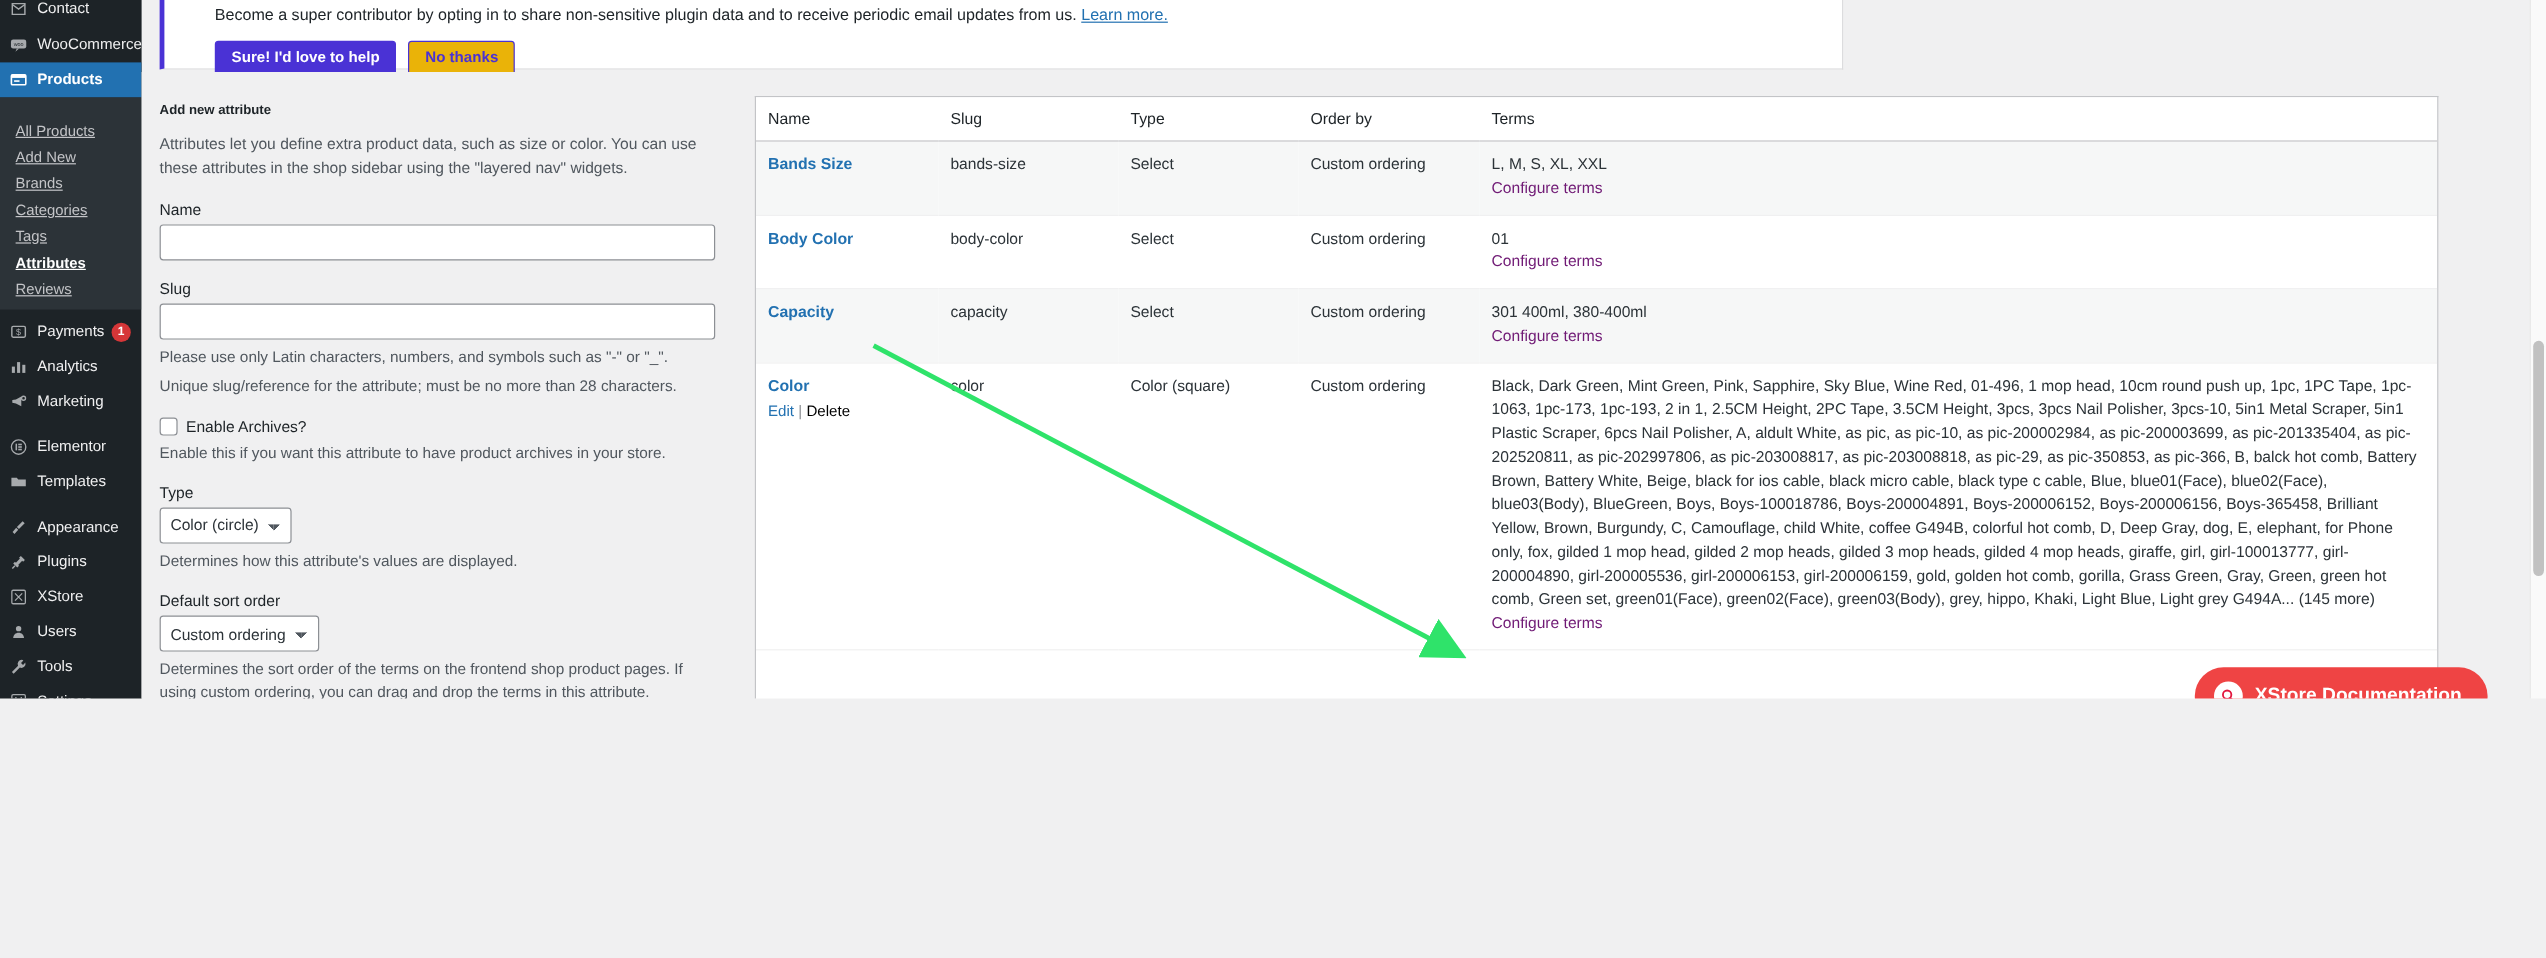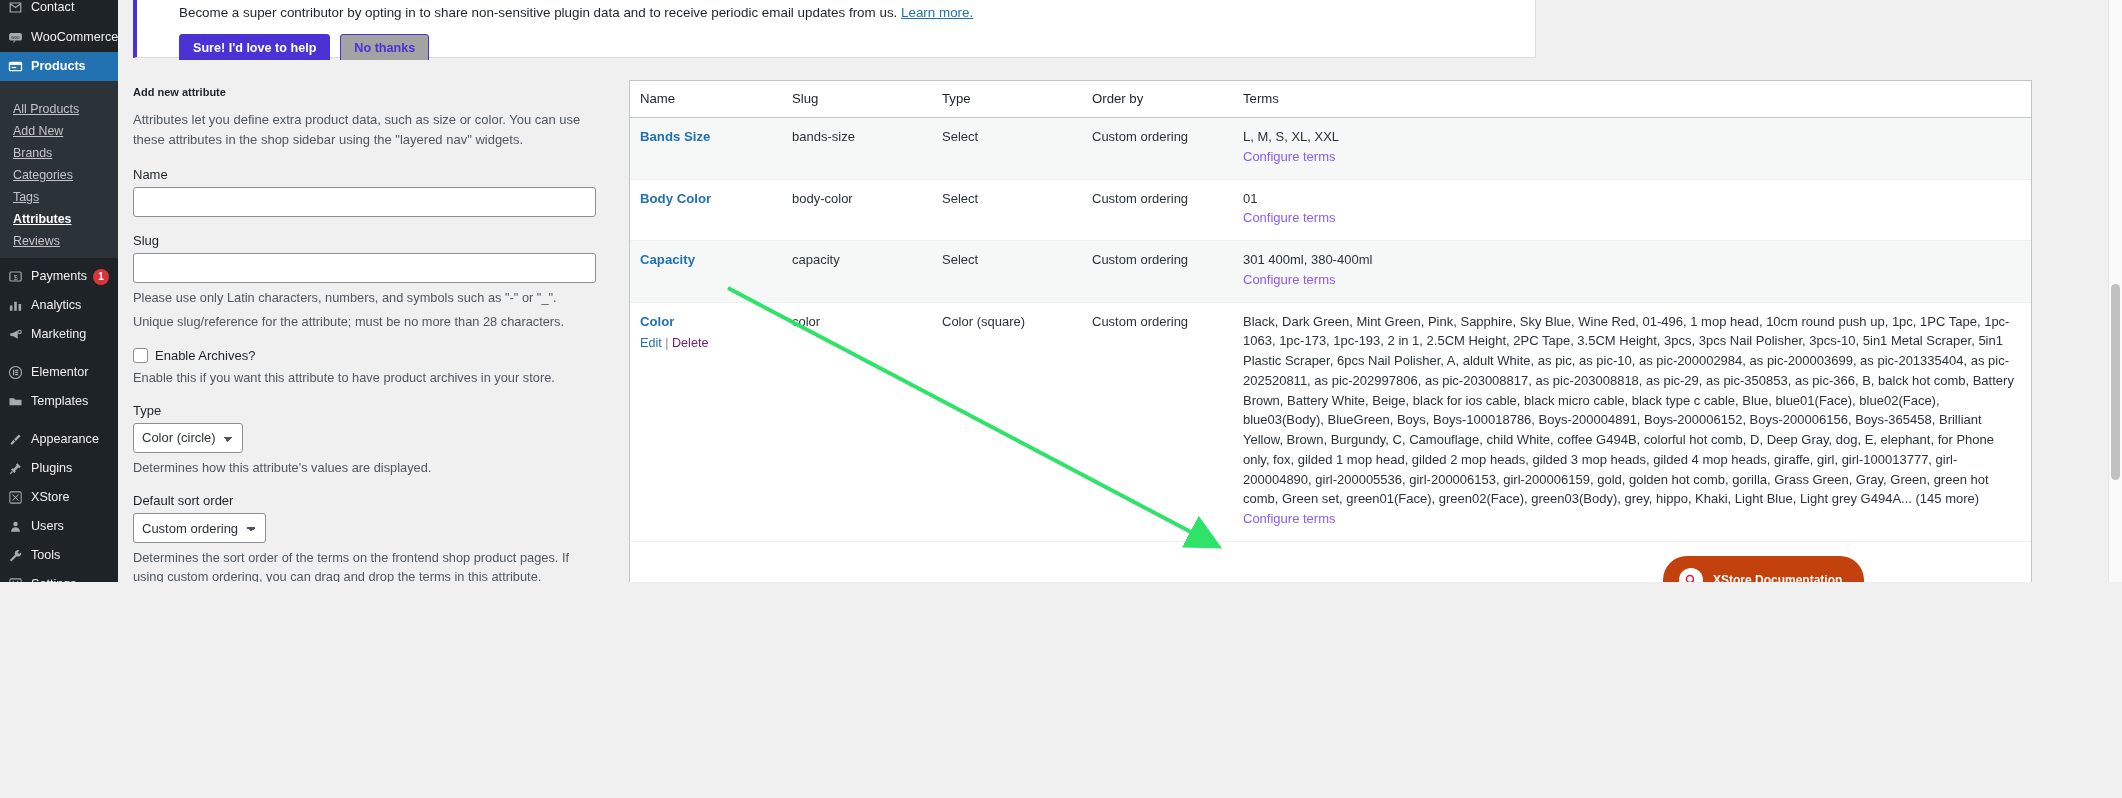--- a/index.html
+++ b/index.html
@@ -74,21 +74,21 @@
   }
   #notice-text a { color: #2271b1; }
   #notice-buttons { margin-top: 11px; display: flex; gap: 10px; }
   .btn-purple {
     background: #4a32d5; color: #fff; border: 1px solid #4a32d5;
     border-radius: 3px; font-size: 12.6px; font-weight: bold;
     padding: 6px 13px; cursor: pointer; font-family: inherit;
     line-height: 1.2;
   }
   .btn-purple-outline {
-    background: #a3a3a3; color: #4a32d5; border: 1px solid #4a32d5;
+    background: #eab308; color: #4a32d5; border: 1px solid #4a32d5;
     border-radius: 3px; font-size: 12.6px; font-weight: bold;
     padding: 6px 13px; cursor: pointer; font-family: inherit;
     line-height: 1.2;
   }
 
   
   #form-panel {
     position: absolute; left: 118px; top: 60px;
     width: 511px; height: 738px;
     background: #f0f0f1;
@@ -156,38 +156,38 @@
   }
   table.attrs tr.alt td { background: #f6f7f7; }
   .col-name { width: 152px; }
   .col-slug { width: 150px; }
   .col-type { width: 150px; }
   .col-order { width: 151px; }
   .col-terms { width: auto; }
   .aname { color: #2271b1; font-weight: bold; font-size: 13.2px; text-decoration: none; }
   .rowactions { font-size: 12.6px; margin-top: 2px; color: #8c8f94; }
   .rowactions a { color: #2271b1; text-decoration: none; }
-  .rowactions a.del { color: #701a75; }
-  .cfg { color: #8b5cf6; text-decoration: none; display: inline-block; }
+  .rowactions a.del { color: #000000; }
+  .cfg { color: #701a75; text-decoration: none; display: inline-block; }
   .terms-txt { color: #2c3338; }
 
   
   #arrow-svg {
     position: absolute; left: 0; top: 0;
     width: 2122px; height: 798px; pointer-events: none;
   }
 
   
   #xstore-doc {
-    position: absolute; left: 1663px; top: 556px;
+    position: absolute; left: 1829px; top: 556px;
     height: 48px; padding: 0 22px 0 16px;
-    background: #c2410c; color: #fff;
+    background: #ef4444; color: #fff;
     border-radius: 24px;
     display: flex; align-items: center; gap: 10px;
-    font-size: 12px; font-weight: bold; white-space: nowrap;
+    font-size: 16px; font-weight: bold; white-space: nowrap;
     cursor: pointer;
   }
   #xstore-doc .xd-ico {
     width: 24px; height: 24px; border-radius: 50%;
     background: #fff; color: #e3173e;
     display: flex; align-items: center; justify-content: center;
     font-size: 15px; font-weight: bold;
   }
   #scrollbar-track {
     position: absolute; right: 0; top: 0; width: 14px; height: 798px;

